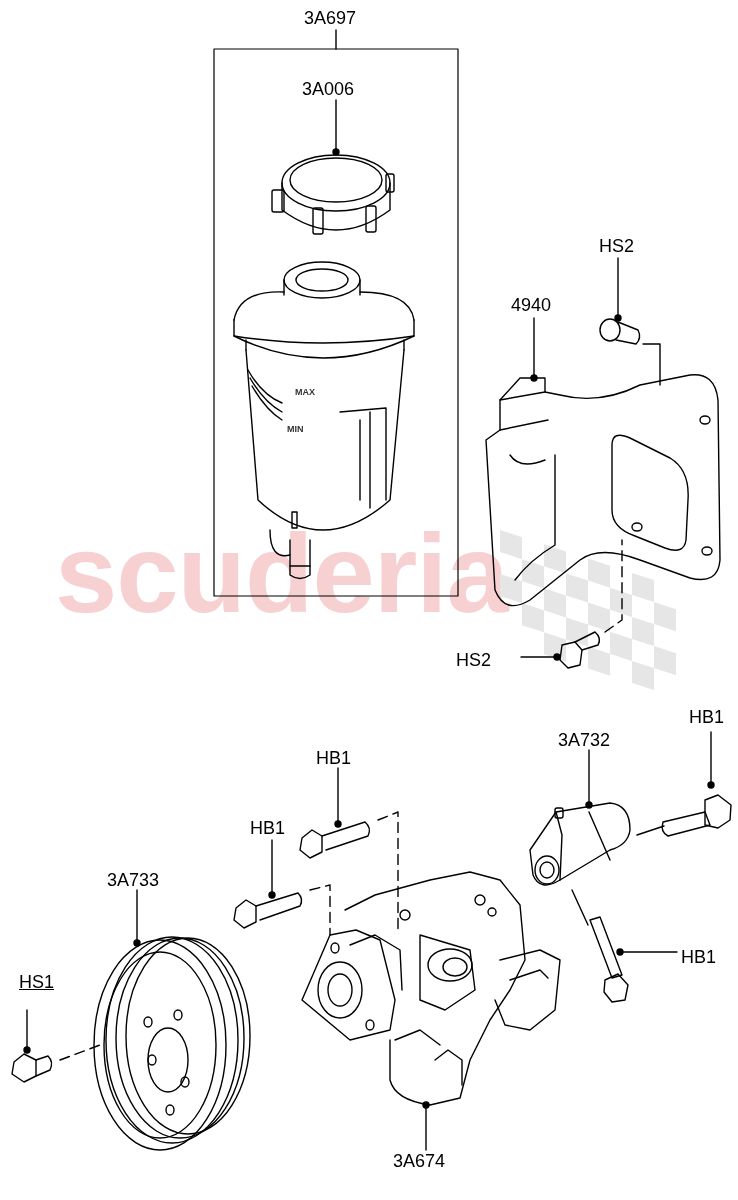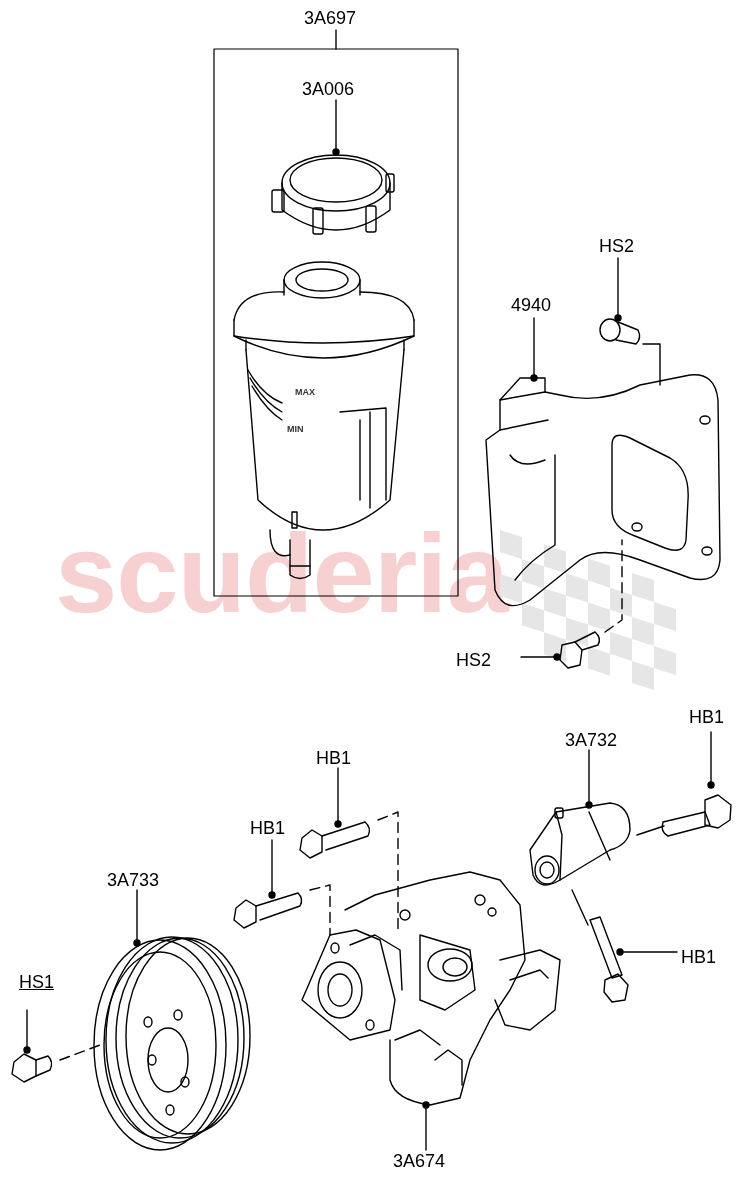--- a/index.html
+++ b/index.html
@@ -203,17 +203,17 @@
 
   <span class="label" style="left:304px;top:9px;">3A697</span>
   <span class="label" style="left:302px;top:80px;">3A006</span>
   <span class="label" style="left:599px;top:237px;">HS2</span>
   <span class="label" style="left:511px;top:296px;">4940</span>
   <span class="label" style="left:456px;top:651px;">HS2</span>
   <span class="label" style="left:316px;top:749px;">HB1</span>
   <span class="label" style="left:250px;top:819px;">HB1</span>
   <span class="label" style="left:107px;top:871px;">3A733</span>
   <span class="label" style="left:19px;top:973px;text-decoration:underline;">HS1</span>
-  <span class="label" style="left:558px;top:731px;margin-left:7px;">3A732</span>
+  <span class="label" style="left:558px;top:731px;">3A732</span>
   <span class="label" style="left:689px;top:708px;">HB1</span>
   <span class="label" style="left:681px;top:948px;">HB1</span>
   <span class="label" style="left:393px;top:1152px;">3A674</span>
 </div>
 
 </body></html>

